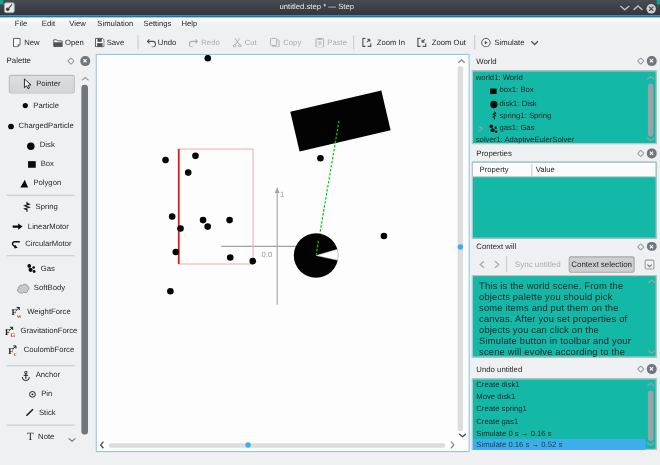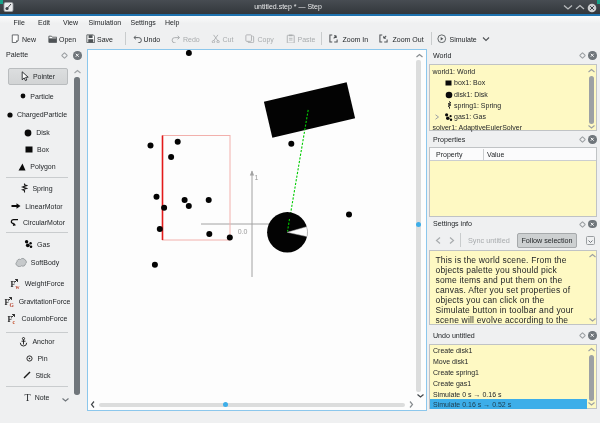--- a/index.html
+++ b/index.html
@@ -26,21 +26,21 @@
 .sbdot{width:5px;height:5px;border-radius:50%;background:#3daee9;}
 
 #palette{left:0;top:49px;width:74px;height:374px;}
 .prow{width:74px;height:11px;display:flex;align-items:center;justify-content:center;gap:4px;font-size:7px;color:#232629;}
 #win .prow svg{position:static;flex:none;}
 #win .prow span{position:static;white-space:nowrap;}
 .psep{left:6px;width:62px;height:1px;background:#c9ccce;}
 
 #rp{left:427px;top:49px;width:173px;height:374px;padding-left:48px;}
 .hdrtxt{left:6px;height:11px;line-height:11px;font-size:7.1px;color:#232629;}
-.box{background:#fef9c3;border:1px solid #c0c3c5;}
+.box{background:#14b8a6;border:1px solid #c0c3c5;}
 .closebtn{width:8.5px;height:8.5px;border-radius:50%;background:#70767b;}
 .closebtn svg{left:0;top:0;}
 .fl{width:5px;height:5px;border:1px solid #9a9ea1;border-radius:1px;transform:rotate(45deg);}
 .trow{left:0;width:100%;height:11px;line-height:11px;font-size:7px;color:#232629;}
 .sbthumb{background:#9da1a4;border-radius:2.5px;width:5px;}
 </style>
 </head>
 <body>
 <div id="win">
   <div id="titlebar"></div>
@@ -404,36 +404,36 @@
           <path d="M2.8 2.8 L5.7 5.7 M5.7 2.8 L2.8 5.7" stroke="#fdfdfd" stroke-width="1"></path>
         </svg>
     </div>
     <div class="box" style="left:2px;top:97.5px;width:168px;height:70.5px;">
       <div style="left:0;top:0;width:166px;height:13px;background:#fbfbfc;border-bottom:1px solid #cbced0;"></div>
       <div style="left:52.5px;top:1px;width:1px;height:11px;background:#cbced0;"></div>
       <span class="trow t" style="left:6px;top:1px;">Property</span>
       <span class="trow t" style="left:57px;top:1px;">Value</span>
     </div>
 
-    <span class="hdrtxt t" style="top:170px;">Settings info</span>
+    <span class="hdrtxt t" style="top:170px;">Context will</span>
     <div class="fl" style="left:152.5px;top:172.5px;"></div>
     <div class="closebtn" style="left:161px;top:170.5px;">
       <svg width="8.5" height="8.5" viewBox="0 0 8.5 8.5">
           <path d="M2.8 2.8 L5.7 5.7 M5.7 2.8 L2.8 5.7" stroke="#fdfdfd" stroke-width="1"></path>
         </svg>
     </div>
     <svg style="left:7px;top:187px;" width="9" height="9" viewBox="0 0 9 9">
         <path d="M6 1.5 L2.5 4.5 L6 7.5" stroke="#a9acae" stroke-width="1.2" fill="none"></path>
       </svg>
     <svg style="left:20px;top:187px;" width="9" height="9" viewBox="0 0 9 9">
         <path d="M3 1.5 L6.5 4.5 L3 7.5" stroke="#a9acae" stroke-width="1.2" fill="none"></path>
       </svg>
     <div style="left:33px;top:184px;width:1px;height:14px;background:#c9cccd;"></div>
     <span class="t" style="left:41px;top:186.5px;font-size:7.3px;color:#a9acae;line-height:10px;">Sync untitled</span>
-    <div style="left:90px;top:183.5px;width:60px;height:15px;background:#cdd0d1;border:1px solid #a6a9ab;border-radius:2px;text-align:center;font-size:7.2px;color:#232629;line-height:13.5px;">Follow selection</div>
+    <div style="left:90px;top:183.5px;width:60px;height:15px;background:#cdd0d1;border:1px solid #a6a9ab;border-radius:2px;text-align:center;font-size:7.2px;color:#232629;line-height:13.5px;">Context selection</div>
     <div style="left:158.5px;top:186.5px;width:9px;height:9px;border:1px solid #9a9ea1;border-radius:1.5px;">
         <svg width="7" height="7" viewBox="0 0 7 7" style="left:0;top:1px;">
           <path d="M1.5 2.5 L3.5 4.5 L5.5 2.5" stroke="#70767b" stroke-width="1" fill="none"></path>
         </svg>
       </div>
     <div class="box" style="left:2px;top:200.5px;width:168px;height:75px;">
       <div class="t" style="left:5.5px;top:4.5px;font-size:8.5px;letter-spacing:0.18px;line-height:10px;color:#232629;">This is the world scene. From the<br>objects palette you should pick<br>some items and put them on the<br>canvas. After you set properties of<br>objects you can click on the<br>Simulate button in toolbar and your<br>scene will evolve according to the</div>
       <svg style="left:158px;top:2px;" width="9" height="6" viewBox="0 0 9 6">
           <path d="M1.5 4 L4.5 1.5 L7.5 4" stroke="#9da1a4" stroke-width="1.1" fill="none"></path>
         </svg>

